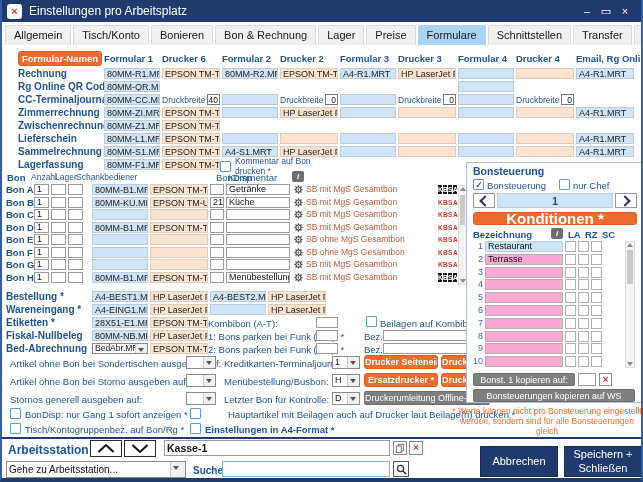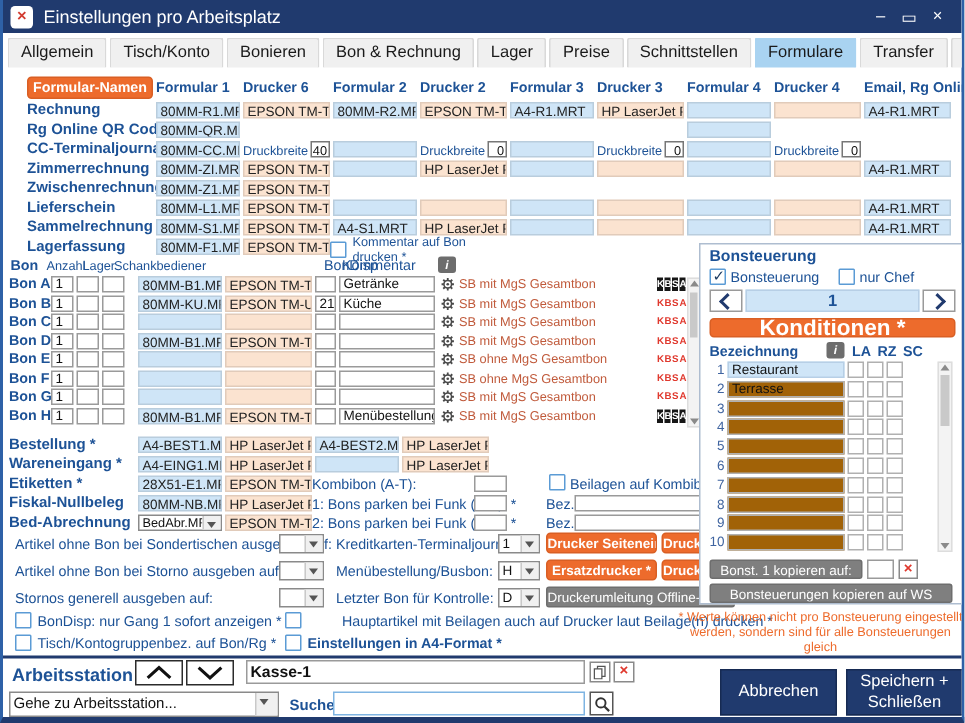--- a/index.html
+++ b/index.html
@@ -62,21 +62,21 @@
   
   .panel{position:absolute;left:464px;top:162px;width:176px;height:241px;border:1px solid #aebdd0;background:#fff;box-sizing:border-box;}
   .panel .pt{position:absolute;left:6px;top:2px;font-size:10.5px;font-weight:bold;color:#1d5296;}
   .spinbtn{position:absolute;border:1px solid #9a9a9a;background:#fff;display:flex;align-items:center;justify-content:center;box-sizing:border-box;}
   .chev{width:6px;height:6px;border-left:2px solid #203a6e;border-bottom:2px solid #203a6e;}
   .chev.l{transform:rotate(45deg);margin-left:2px;}
   .chev.r{transform:rotate(-135deg);margin-right:2px;}
   .spinval{position:absolute;background:#cfe5f7;border:1px solid #b7cfe6;color:#1d5296;font-weight:bold;font-size:11px;display:flex;align-items:center;justify-content:center;box-sizing:border-box;}
   .zrow{display:grid;grid-template-columns:12px 78px 11px 11px 11px;column-gap:2px;height:11px;margin-bottom:1.8px;}
   .znum{color:#3f64a0;font-size:9px;text-align:right;line-height:11px;}
-  .zname{background:#a16207;border:1px solid #b0b0b0;font-size:9px;line-height:9px;padding:0 2px;box-sizing:border-box;overflow:hidden;white-space:nowrap;color:#111;}
+  .zname{background:#f9a8d4;border:1px solid #b0b0b0;font-size:9px;line-height:9px;padding:0 2px;box-sizing:border-box;overflow:hidden;white-space:nowrap;color:#111;}
   .zname.sel{background:#cfe5f7;border-color:#b7cfe6;}
   .zcb{background:#fff;border:1px solid #b0b0b0;box-sizing:border-box;}
   .note{position:absolute;color:#ed6b2c;font-size:8.5px;text-align:center;line-height:10px;}
   
   .footer{position:absolute;left:0;top:437px;width:643px;height:45px;border-top:2px solid #203a6e;background:#fff;box-sizing:border-box;}
   .sqbtn{position:absolute;background:#fff;border:1.5px solid #2b2b2b;box-sizing:border-box;display:flex;align-items:center;justify-content:center;}
   .icobtn{position:absolute;background:#fff;border:1px solid #8a8a8a;box-sizing:border-box;display:flex;align-items:center;justify-content:center;}
   .redx{color:#e0392e;font-weight:bold;font-size:10px;line-height:10px;}
 </style>
 </head>
@@ -95,22 +95,22 @@
   </div>
 
   <div class="tabs">
 
   <div class="tab">Allgemein</div>
       <div class="tab">Tisch/Konto</div>
       <div class="tab">Bonieren</div>
       <div class="tab">Bon &amp; Rechnung</div>
       <div class="tab">Lager</div>
       <div class="tab">Preise</div>
+      <div class="tab active">Formulare</div>
       <div class="tab">Schnittstellen</div>
-      <div class="tab active">Formulare</div>
       <div class="tab">Transfer</div>
       <div class="tab">COM-Einstellungen</div>
     </div>
 
   <div class="abs" style="left:16px;top:51px;width:616px;">
     <div class="frow fhead">
       <div class="btn-o g1" style="line-height:14px;">Formular-Namen</div>
       <span class="hdr g2">Formular 1</span>
       <span class="hdr g3">Drucker 6</span>
       <span class="hdr g4">Formular 2</span>

